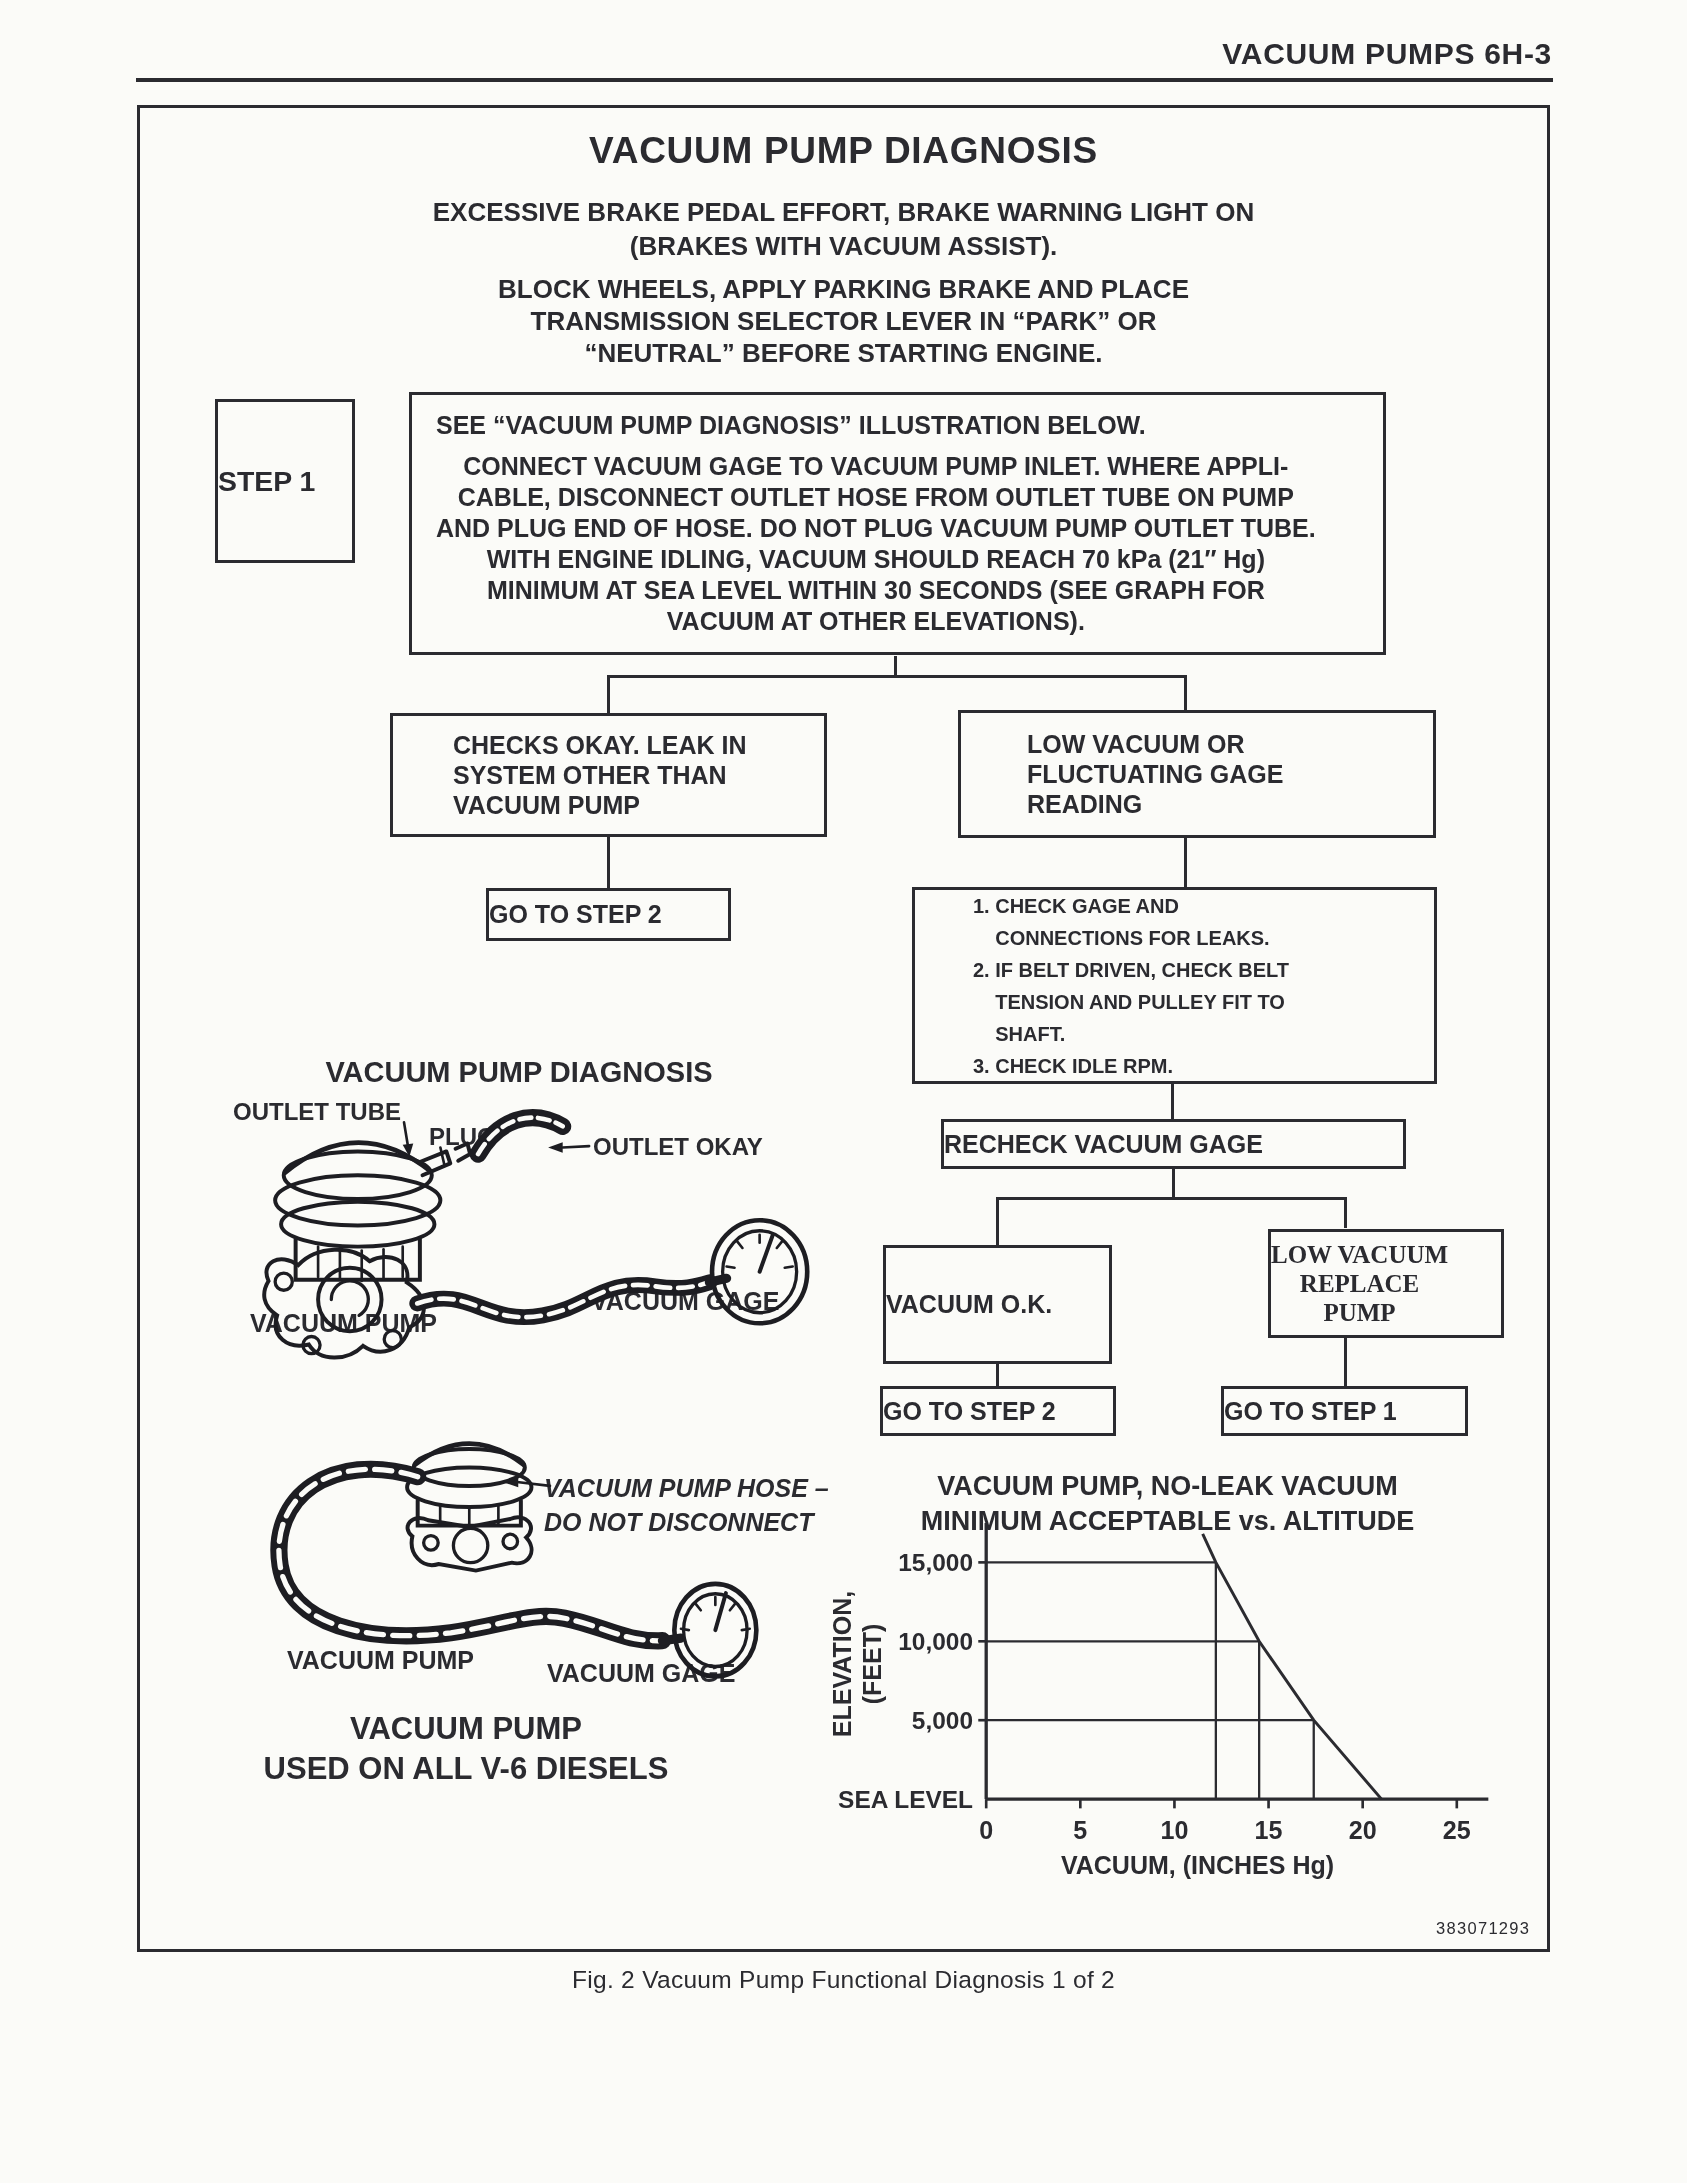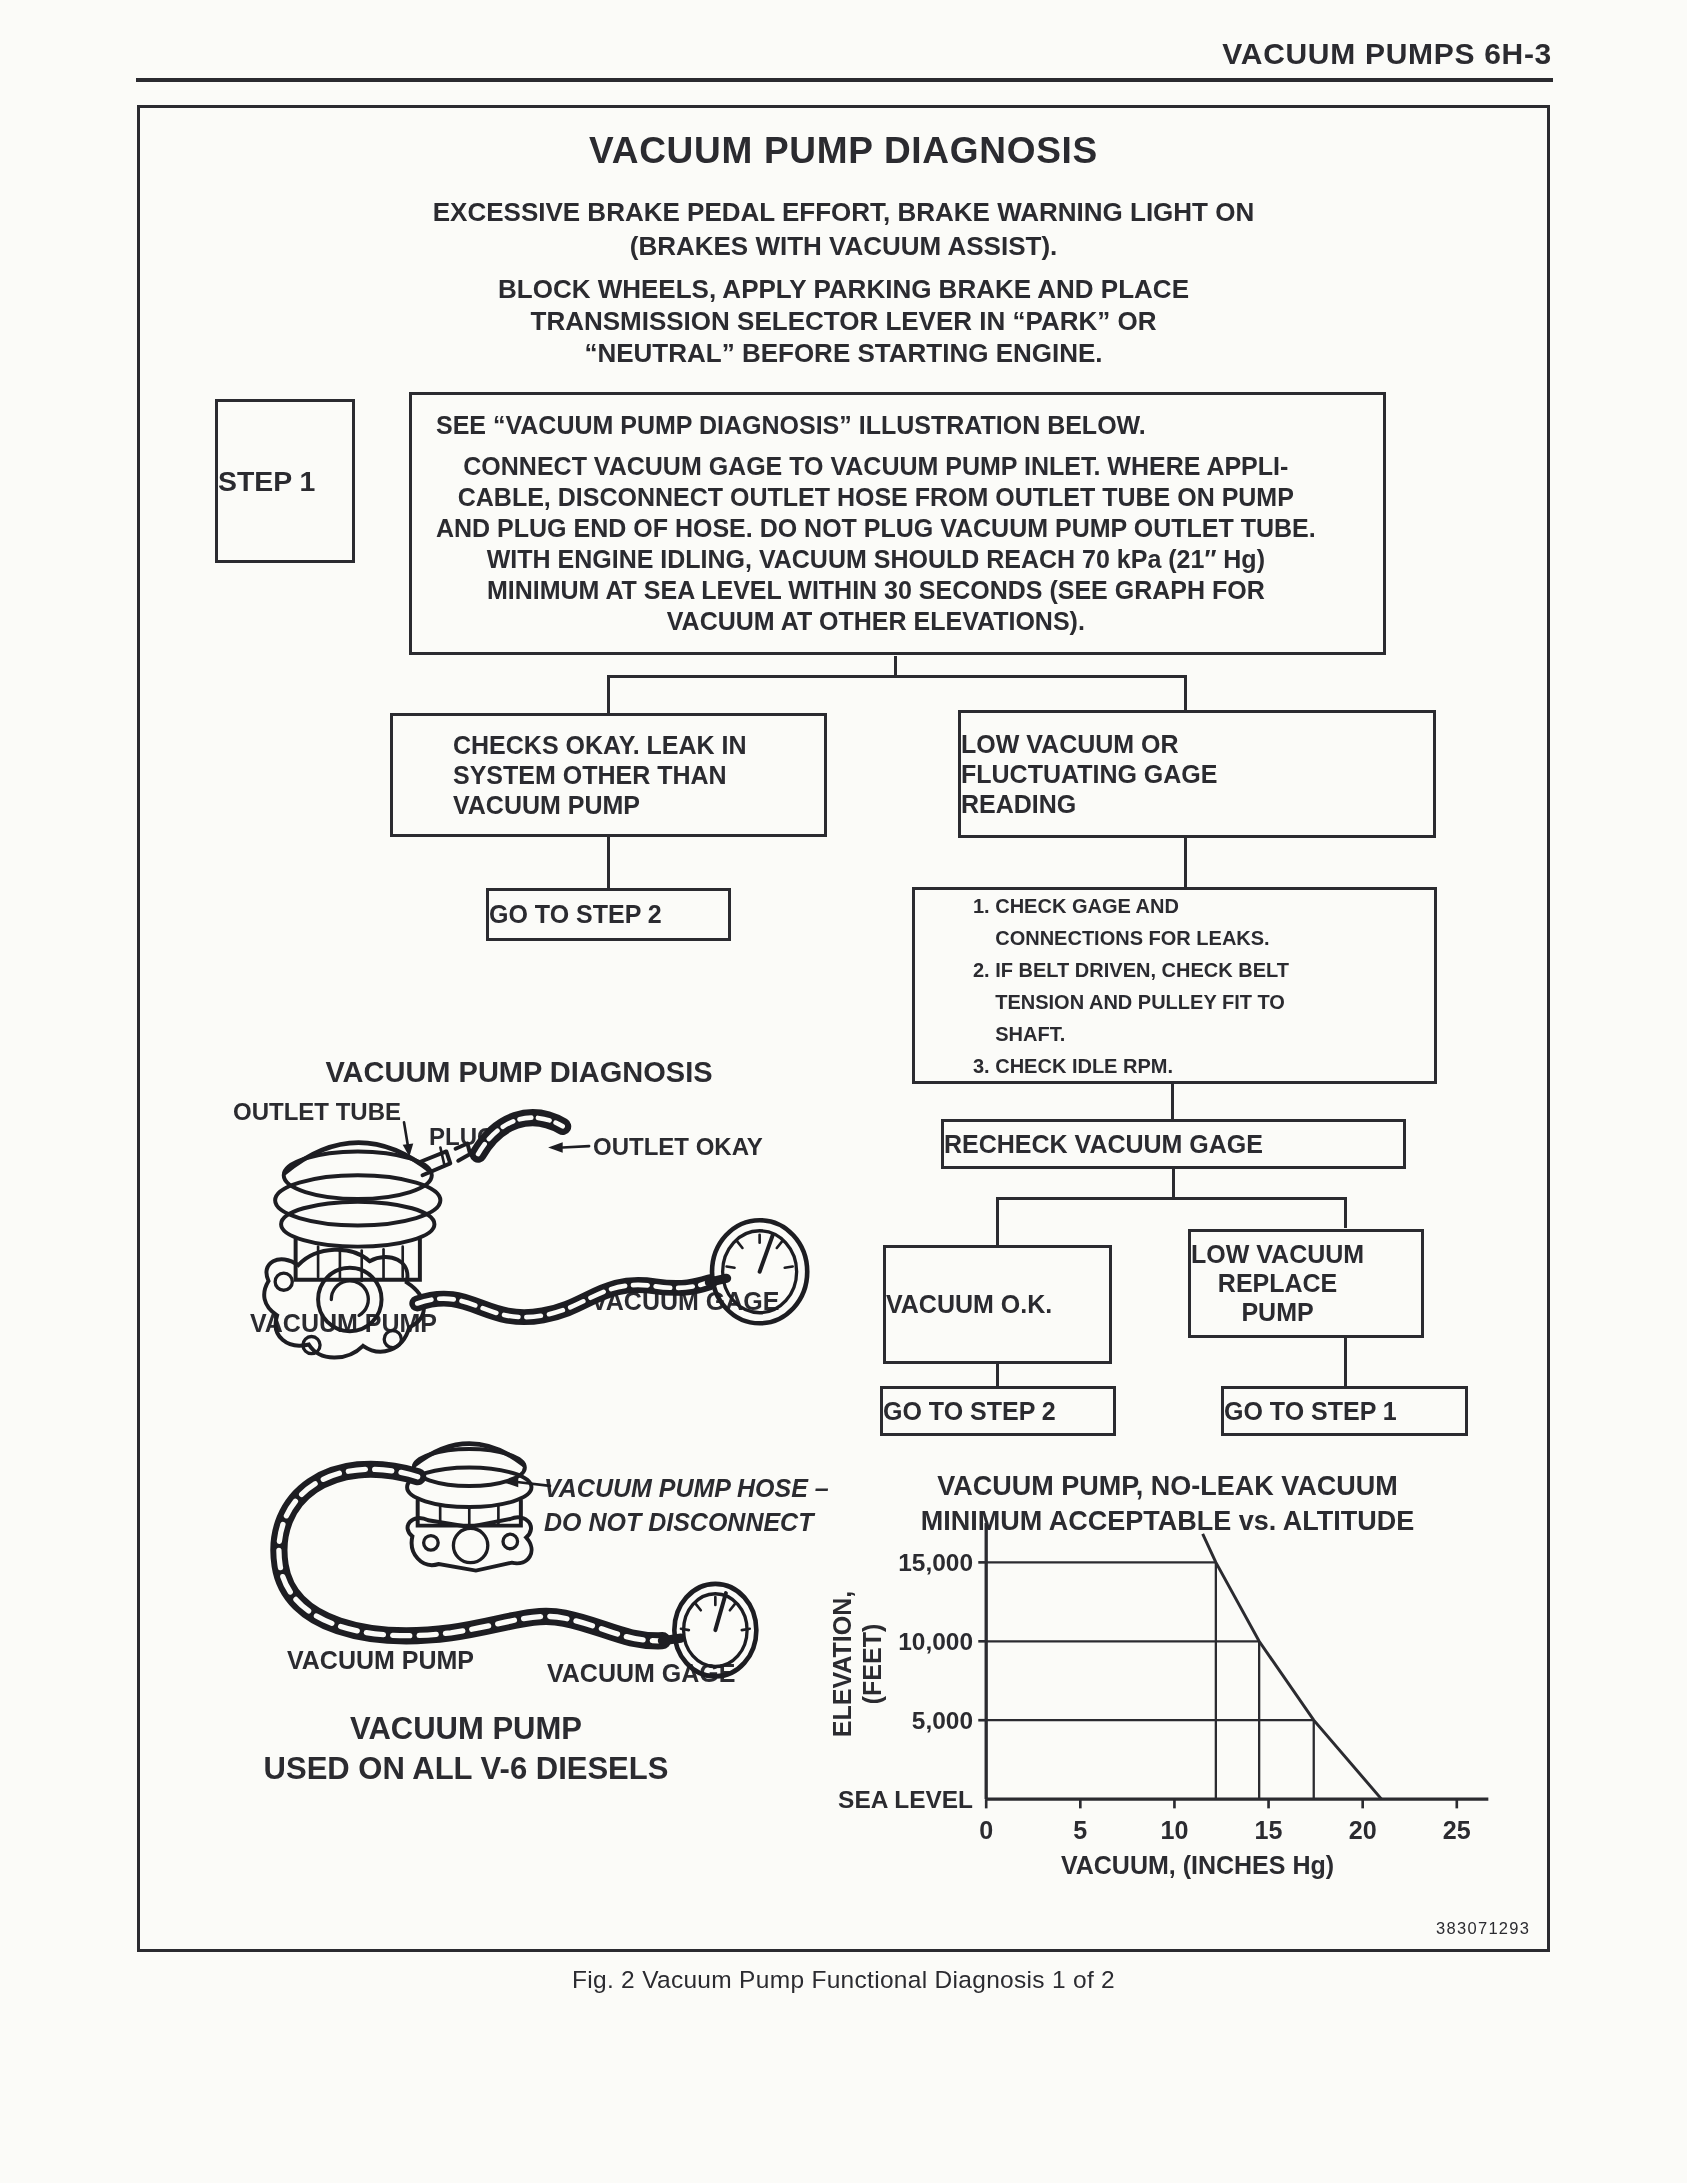--- a/index.html
+++ b/index.html
@@ -59,21 +59,21 @@
   <div class="ln" style="left:1344px; top:1197px; width:3.3px; height:31px;"></div>
   <div class="ln" style="left:996px; top:1363px; width:3.3px; height:23px;"></div>
   <div class="ln" style="left:1344px; top:1338px; width:3.3px; height:48px;"></div>
 
   <div class="box left" style="left:390px; top:713px; width:437px; height:124px; font-size:25px; line-height:30px; padding-left:60px;">
     <span class="ml">CHECKS OKAY. LEAK IN
 SYSTEM OTHER THAN
 VACUUM PUMP</span>
   </div>
 
-  <div class="box left" style="left:958px; top:710px; width:478px; height:128px; font-size:25px; line-height:30px; ">
+  <div class="box left" style="left:958px; top:710px; width:478px; height:128px; font-size:25px; line-height:30px; padding-left:66px;">
     <span class="ml">LOW VACUUM OR
 FLUCTUATING GAGE
 READING</span>
   </div>
 
   <div class="box" style="left:486px; top:888px; width:245px; height:53px; font-size:25px;">
     <span>GO TO STEP 2</span>
   </div>
 
   <div class="box left" style="left:912px; top:887px; width:525px; height:197px; font-size:20px; line-height:32px; padding-left:58px;">
@@ -86,21 +86,21 @@
   </div>
 
   <div class="box" style="left:941px; top:1119px; width:465px; height:50px; font-size:25px;">
     <span>RECHECK VACUUM GAGE</span>
   </div>
 
   <div class="box" style="left:883px; top:1245px; width:229px; height:119px; font-size:25px;">
     <span>VACUUM O.K.</span>
   </div>
 
-  <div class="box" style="left:1188px; top:1229px; width:236px; height:109px; font-size:25px; line-height:29px;">
+  <div class="box" style="left:1268px; top:1229px; width:236px; height:109px; font-size:25px; line-height:29px;font-family:Liberation Serif, serif;">
     <span class="ml">LOW VACUUM
 REPLACE
 PUMP</span>
   </div>
 
   <div class="box" style="left:880px; top:1386px; width:236px; height:50px; font-size:25px;">
     <span>GO TO STEP 2</span>
   </div>
 
   <div class="box" style="left:1221px; top:1386px; width:247px; height:50px; font-size:25px;">

